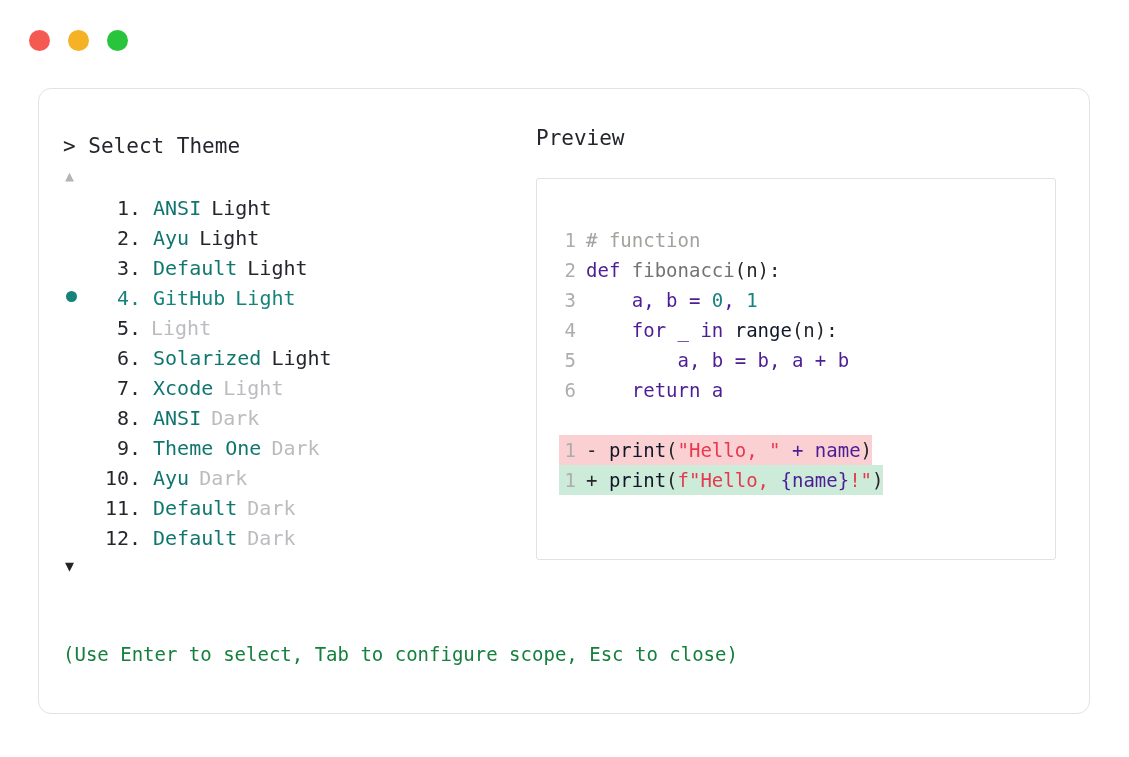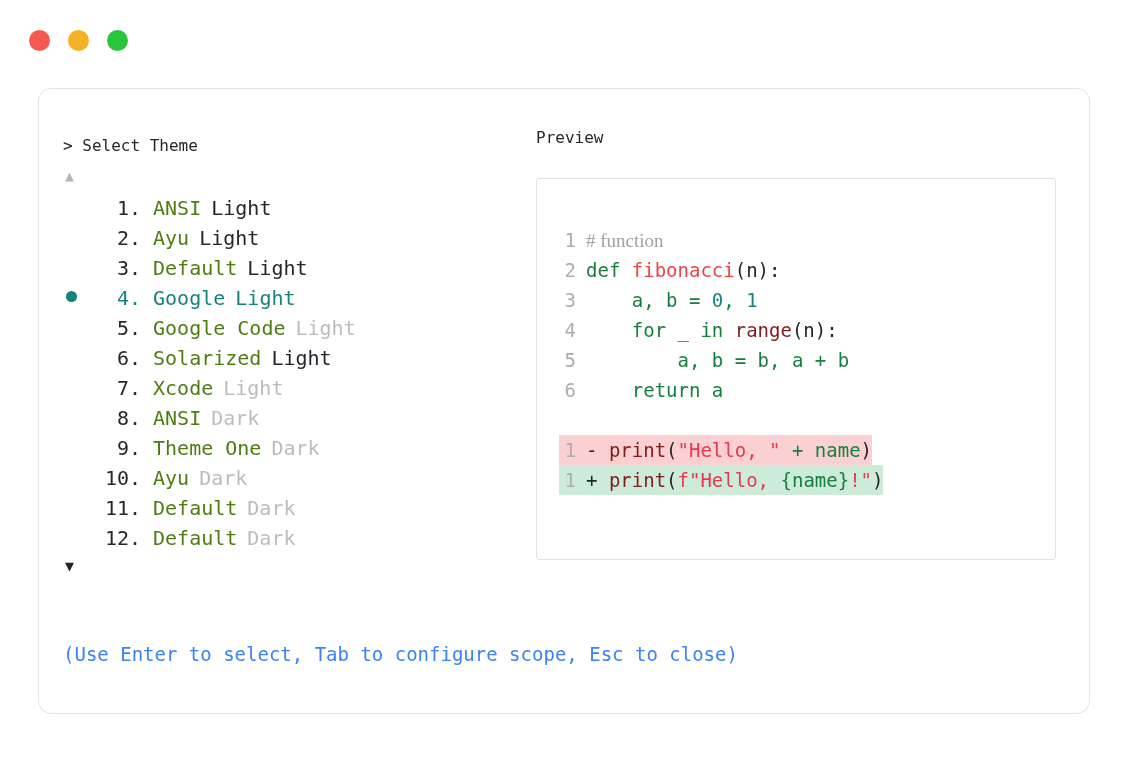--- a/index.html
+++ b/index.html
@@ -66,21 +66,21 @@
   }
 
   .right-col {
     position: absolute;
     left: 497px;
     top: 36px;
     width: 530px;
   }
 
   .section-title {
-    font-size: 16px;
+    font-size: 21px;
     line-height: 26px;
     color: #24262b;
     letter-spacing: 0px;
     white-space: pre;
   }
 
   
   .scroll-arrow {
     font-size: 15px;
     line-height: 18px;
@@ -122,21 +122,21 @@
     position: relative;
     top: -3px;
     margin-left: 3px;
   }
   .num-cell {
     width: 48px;
     flex: 0 0 48px;
     text-align: right;
     color: #24262b;
   }
-  .name-cell { color: #4d7c0f; }
+  .name-cell { color: #0f766e; }
   .variant-cell { padding-left: 10px; }
 
   .theme-row.selected .num-cell,
   .theme-row.selected .dot-cell,
   .theme-row.selected .name-cell,
   .theme-row.selected .variant-cell { color: #16827c; }
 
   .variant-dim { color: #bcbcc0; }
   .variant-strong { color: #24262b; }
 
@@ -177,36 +177,36 @@
     display: flex;
     align-items: baseline;
     height: 30px;
     width: fit-content;
   }
   .diff-del { background: #fbd0d3; }
   .diff-add { background: #cdebd9; }
   .diff-sign { padding-left: 10px; padding-right: 0; color: #24262b; }
 
   
-  .tok-comment { color: #a0a39b; font-family: Liberation Serif, serif; }
-  .tok-plain   { color: #15803d; }
-  .tok-func    { color: #ef4444; }
+  .tok-comment { color: #a0a39b; }
+  .tok-plain   { color: #4c1d95; }
+  .tok-func    { color: #737373; }
   .tok-num     { color: #16827c; }
-  .tok-builtin { color: #7f1d1d; }
+  .tok-builtin { color: #0f172a; }
   .tok-string  { color: #e8384f; }
   .tok-punct   { color: #24262b; }
 
   
   .footer-hint {
     position: absolute;
     left: 24px;
     top: 553px;
     font-size: 19px;
     line-height: 24px;
-    color: #3b82f6;
+    color: #15803d;
     white-space: pre;
   }
 </style>
 </head>
 <body>
 
 <div id="app">
 
   <div class="titlebar">
     <span class="dot" style="background: rgb(245, 90, 82);"></span>
@@ -219,22 +219,22 @@
 
       <div class="left-col">
         <div class="section-title"><span>&gt;</span><span> </span><span>Select Theme</span></div>
 
         <div class="scroll-arrow up">▲</div>
 
         <div class="theme-list" id="theme-list">
             <div class="theme-row"><span class="bullet-cell"></span><span class="num-cell">1.</span><span class="name-cell"> ANSI</span><span class="variant-cell variant-strong">Light</span></div>
             <div class="theme-row"><span class="bullet-cell"></span><span class="num-cell">2.</span><span class="name-cell"> Ayu</span><span class="variant-cell variant-strong">Light</span></div>
             <div class="theme-row"><span class="bullet-cell"></span><span class="num-cell">3.</span><span class="name-cell"> Default</span><span class="variant-cell variant-strong">Light</span></div>
-            <div class="theme-row selected"><span class="bullet-cell"><span class="bullet"></span></span><span class="num-cell">4.</span><span class="name-cell"> Google</span><span class="variant-cell ">Light</span></div>
-            <div class="theme-row"><span class="bullet-cell"></span><span class="num-cell">5.</span><span class="name-cell"> Google Code</span><span class="variant-cell variant-dim">Light</span></div>
+            <div class="theme-row selected"><span class="bullet-cell"><span class="bullet"></span></span><span class="num-cell">4.</span><span class="name-cell"> GitHub</span><span class="variant-cell ">Light</span></div>
+            <div class="theme-row"><span class="bullet-cell"></span><span class="num-cell">5.</span><span class="variant-cell variant-dim">Light</span></div>
             <div class="theme-row"><span class="bullet-cell"></span><span class="num-cell">6.</span><span class="name-cell"> Solarized</span><span class="variant-cell variant-strong">Light</span></div>
             <div class="theme-row"><span class="bullet-cell"></span><span class="num-cell">7.</span><span class="name-cell"> Xcode</span><span class="variant-cell variant-dim">Light</span></div>
             <div class="theme-row"><span class="bullet-cell"></span><span class="num-cell">8.</span><span class="name-cell"> ANSI</span><span class="variant-cell variant-dim">Dark</span></div>
             <div class="theme-row"><span class="bullet-cell"></span><span class="num-cell">9.</span><span class="name-cell"> Theme One</span><span class="variant-cell variant-dim">Dark</span></div>
             <div class="theme-row"><span class="bullet-cell"></span><span class="num-cell">10.</span><span class="name-cell"> Ayu</span><span class="variant-cell variant-dim">Dark</span></div>
             <div class="theme-row"><span class="bullet-cell"></span><span class="num-cell">11.</span><span class="name-cell"> Default</span><span class="variant-cell variant-dim">Dark</span></div>
             <div class="theme-row"><span class="bullet-cell"></span><span class="num-cell">12.</span><span class="name-cell"> Default</span><span class="variant-cell variant-dim">Dark</span></div>
           </div>
 
         <div class="scroll-arrow down">▼</div>

